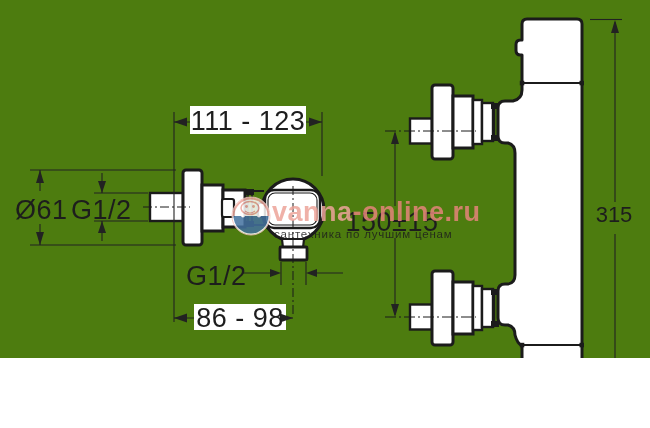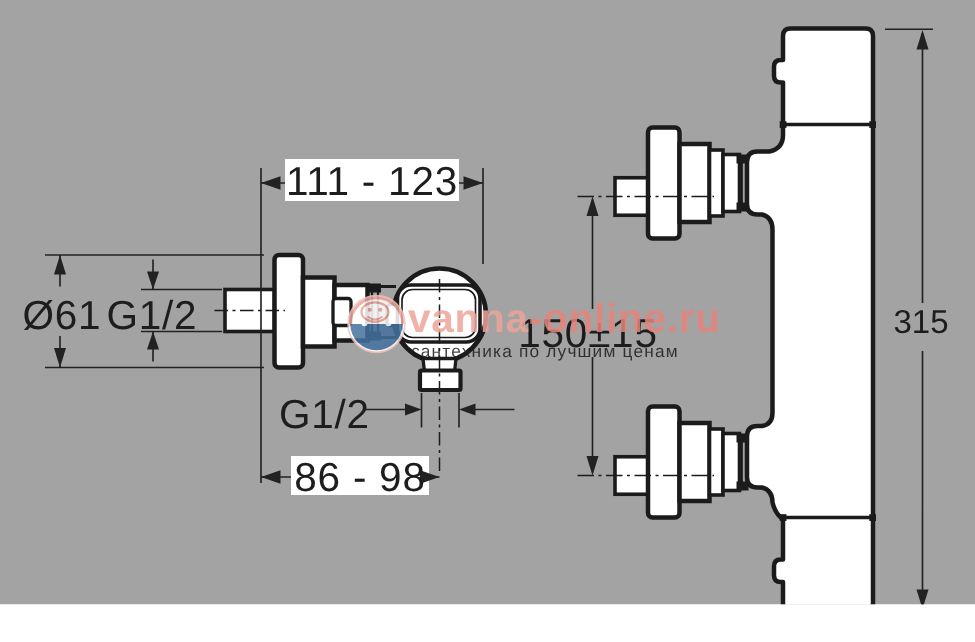--- a/index.html
+++ b/index.html
@@ -1,16 +1,16 @@
 <!DOCTYPE html>
 <html><head>
 <meta charset="utf-8">
 <style>
   html,body{margin:0;padding:0;background:#ffffff;}
-  .stage{position:relative;width:650px;height:403px;background:#a3a3a3;overflow:hidden;}
+  .stage{position:relative;width:650px;height:358px;background:#4d7c0f;overflow:hidden;}
   svg{display:block;}
   svg text{font-family:"Liberation Sans","DejaVu Sans",sans-serif;fill:#1d1d1d;stroke:none;}
   .dim-text{font-size:27px;letter-spacing:0.5px;}
   .dim-text-sm{font-size:22px;}
   .wm-main{font-size:27px;font-weight:bold;letter-spacing:0.5px;}
   .wm-tag{font-size:11.5px;letter-spacing:0.8px;}
   .outline{fill:#ffffff;}
   .thin{fill:none;}
 </style>
 </head>

